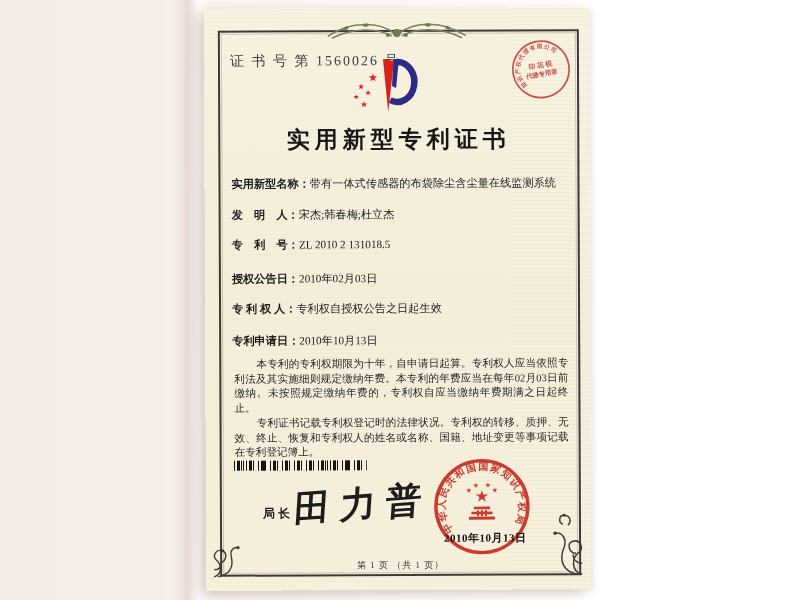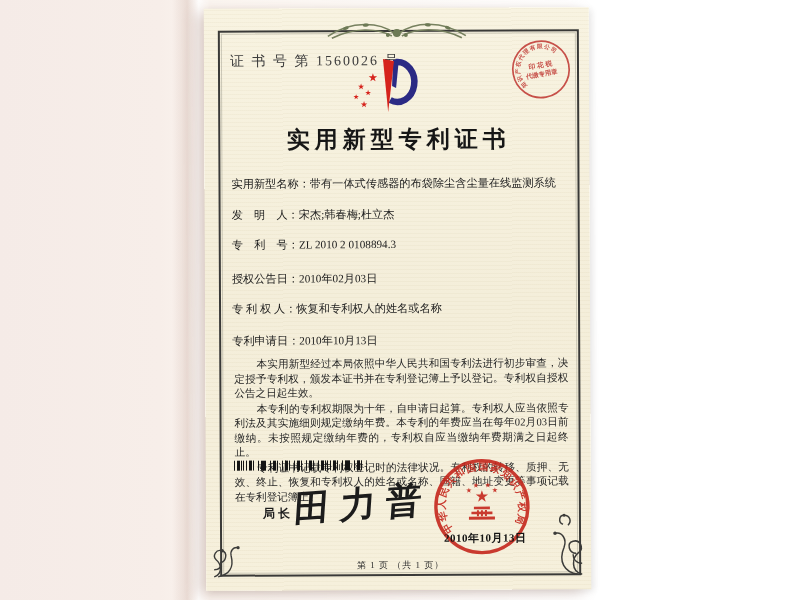--- a/index.html
+++ b/index.html
@@ -33,21 +33,21 @@
   .frame::after{content:"";position:absolute;inset:1px;border:1px solid rgba(120,120,110,0.35);}
   .garland{position:absolute;left:118px;top:6px;width:150px;height:38px;z-index:4;}
   .cert-no{position:absolute;left:26px;top:44px;font-size:14px;letter-spacing:2px;color:#3c3c3c;z-index:3;}
   .agency-seal{position:absolute;left:303px;top:28px;width:68px;height:68px;z-index:5;transform:rotate(-10deg);opacity:0.85;}
   .logo{position:absolute;left:143px;top:50px;width:92px;height:76px;z-index:3;}
   .title{
     position:absolute;left:14px;top:116px;width:361px;text-align:center;
     font-size:23px;font-weight:bold;letter-spacing:5px;color:#161616;z-index:3;
   }
   .row{position:absolute;left:27px;right:16px;font-size:11.2px;color:#222;white-space:nowrap;z-index:3;}
-  .row .lbl{font-weight:400;color:#1b1b1b;}
+  .row .lbl{font-weight:700;color:#1b1b1b;}
   .r0{top:168px}.r1{top:199px}.r2{top:229px}.r3{top:263px}.r4{top:293px}.r5{top:325px}
   .paras{
     position:absolute;left:29px;top:349px;width:334px;z-index:3;
     font-size:10.6px;line-height:14.5px;color:#262626;text-align:justify;
   }
   .paras p{margin:0 0 1px 0;text-indent:2.1em;}
   .barcode{
     position:absolute;left:28px;top:452px;width:133px;height:10px;z-index:3;
     background:
       repeating-linear-gradient(90deg,#141414 0 1.5px,rgba(0,0,0,0) 1.5px 3px,#141414 3px 6px,rgba(0,0,0,0) 6px 7.5px,#141414 7.5px 8.5px,rgba(0,0,0,0) 8.5px 12px),
@@ -118,27 +118,26 @@
       <text x="21" y="37" font-size="7.5">★</text>
       <text x="9" y="41" font-size="7">★</text>
       <text x="17" y="49" font-size="8.5">★</text>
     </g>
   </svg>
 
   <div class="title">实用新型专利证书</div>
 
   <div class="row r0"><span class="lbl">实用新型名称：</span><span>带有一体式传感器的布袋除尘含尘量在线监测系统</span></div>
   <div class="row r1"><span class="lbl">发　明　人：</span><span>宋杰;韩春梅;杜立杰</span></div>
-  <div class="row r2"><span class="lbl">专　利　号：</span><span>ZL 2010 2 0108894.3</span></div>
+  <div class="row r2"><span class="lbl">专　利　号：</span><span>ZL 2010 2 131018.5</span></div>
   <div class="row r3"><span class="lbl">授权公告日：</span><span>2010年02月03日</span></div>
-  <div class="row r4"><span class="lbl">专 利 权 人：</span><span>恢复和专利权人的姓名或名称</span></div>
+  <div class="row r4"><span class="lbl">专 利 权 人：</span><span>专利权自授权公告之日起生效</span></div>
   <div class="row r5"><span class="lbl">专利申请日：</span><span>2010年10月13日</span></div>
 
   <div class="paras">
-    <p>本实用新型经过本局依照中华人民共和国专利法进行初步审查，决定授予专利权，颁发本证书并在专利登记簿上予以登记。专利权自授权公告之日起生效。</p>
     <p>本专利的专利权期限为十年，自申请日起算。专利权人应当依照专利法及其实施细则规定缴纳年费。本专利的年费应当在每年02月03日前缴纳。未按照规定缴纳年费的，专利权自应当缴纳年费期满之日起终止。</p>
     <p>专利证书记载专利权登记时的法律状况。专利权的转移、质押、无效、终止、恢复和专利权人的姓名或名称、国籍、地址变更等事项记载在专利登记簿上。</p>
   </div>
 
   <div class="barcode"></div>
 
   <div class="sig-label">局长</div>
   <div class="sig-name">田力普</div>
 
   <svg class="official-seal" viewBox="0 0 100 100">

